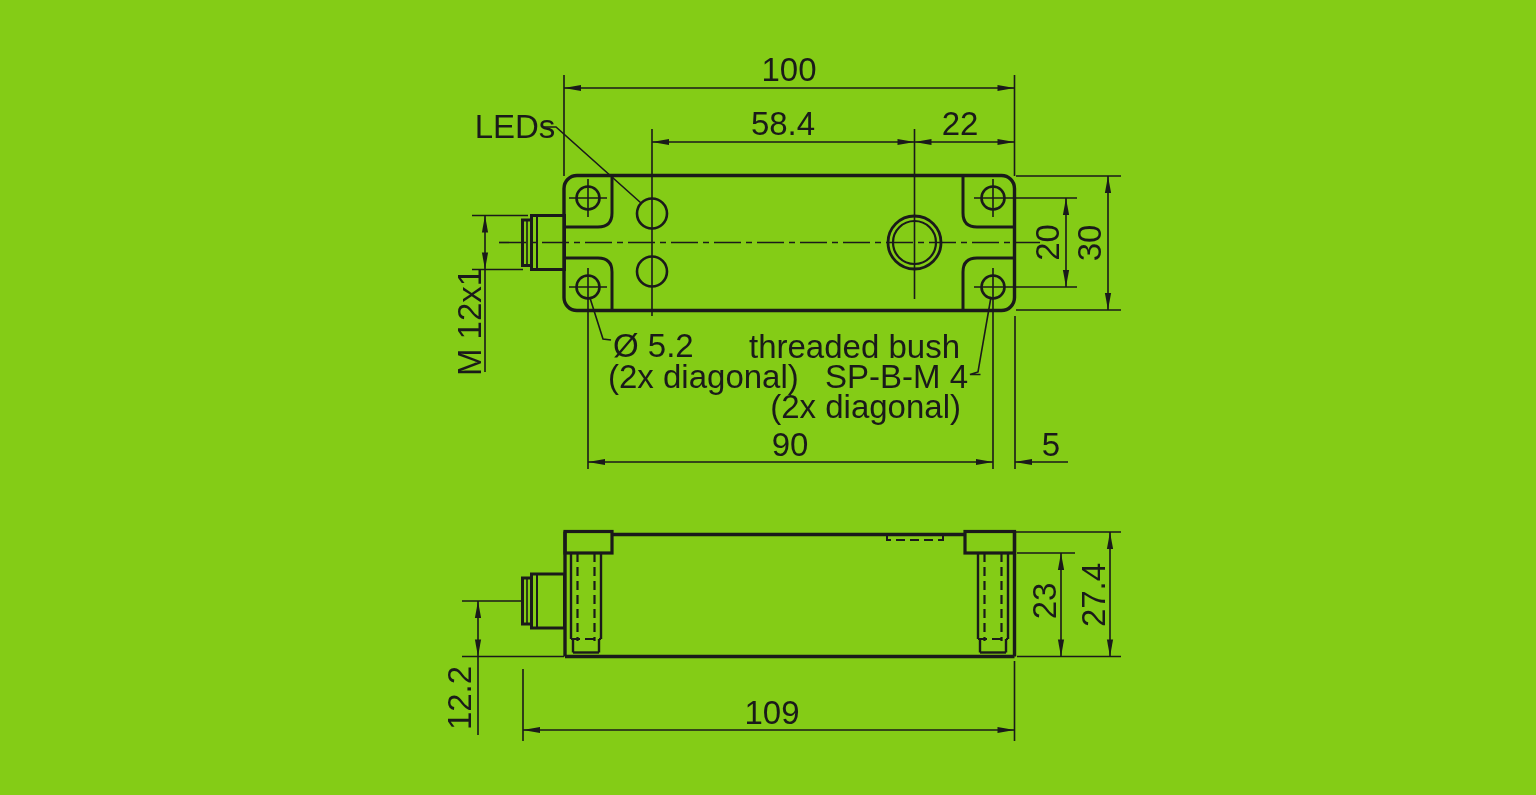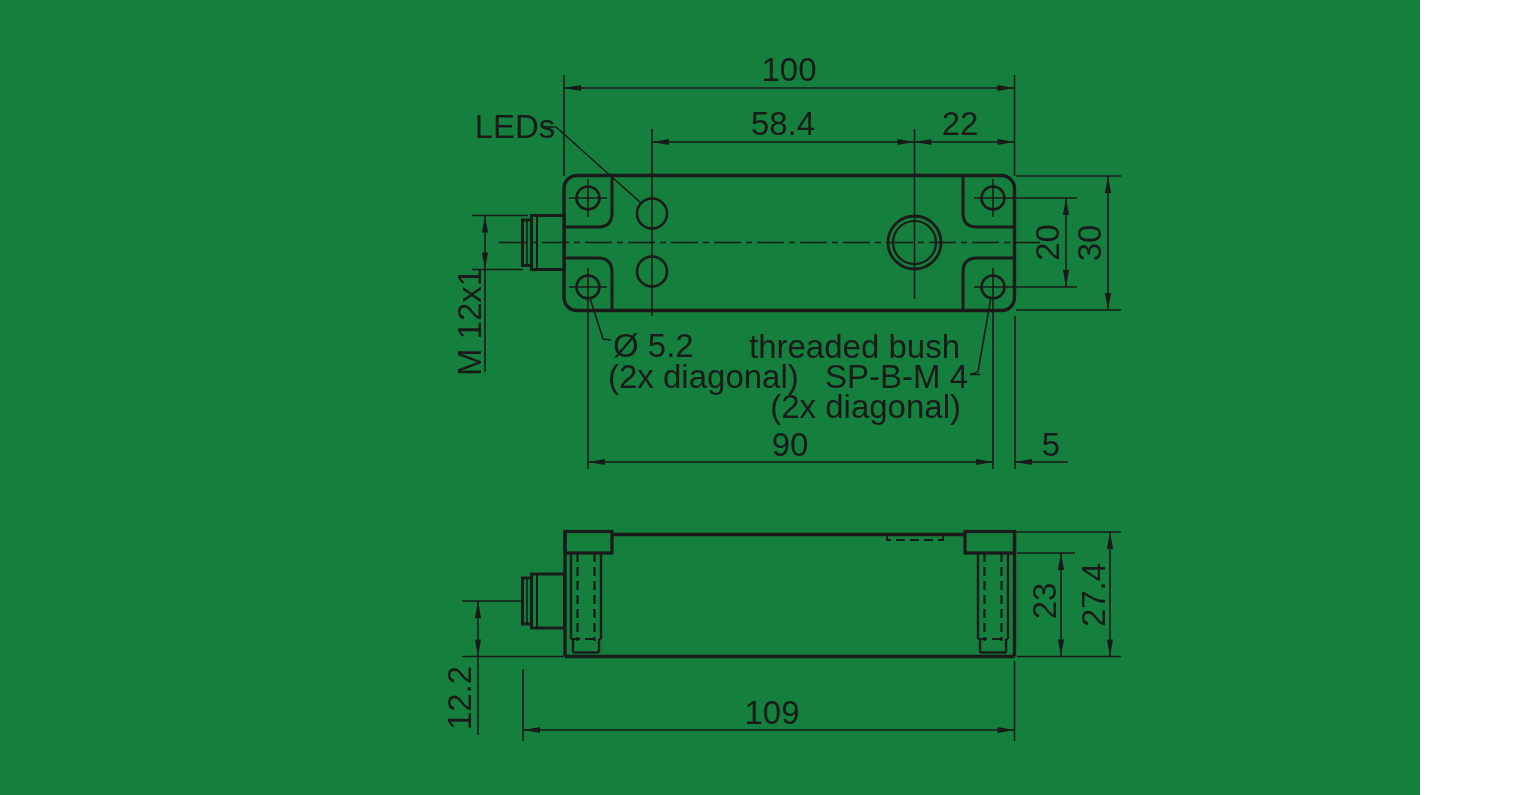--- a/index.html
+++ b/index.html
@@ -1,16 +1,16 @@
 <!DOCTYPE html>
 <html><head>
 <meta charset="utf-8">
 <style>
   html,body{margin:0;padding:0;background:#fff;}
-  .stage{position:relative;width:1420px;height:795px;background:#15803d;overflow:hidden;}
+  .stage{position:relative;width:1536px;height:795px;background:#84cc16;overflow:hidden;}
   svg{display:block;}
   .ln{stroke:#1a1a1a;fill:none;stroke-linecap:butt;}
   .thick{stroke-width:3.4;}
   .thin{stroke-width:1.6;}
   .dashed{stroke-dasharray:9 5;}
   .cline{stroke-dasharray:27 5 6 5;stroke-width:1.7;}
   .dim{stroke:#1a1a1a;stroke-width:1.6;fill:none;marker-start:url(#arr);marker-end:url(#arr);}
   .dim-s{stroke:#1a1a1a;stroke-width:1.6;fill:none;marker-start:url(#arr);}
   text{font-family:"Liberation Sans",sans-serif;font-size:33px;fill:#1a1a1a;}
   .mid{text-anchor:middle;}

